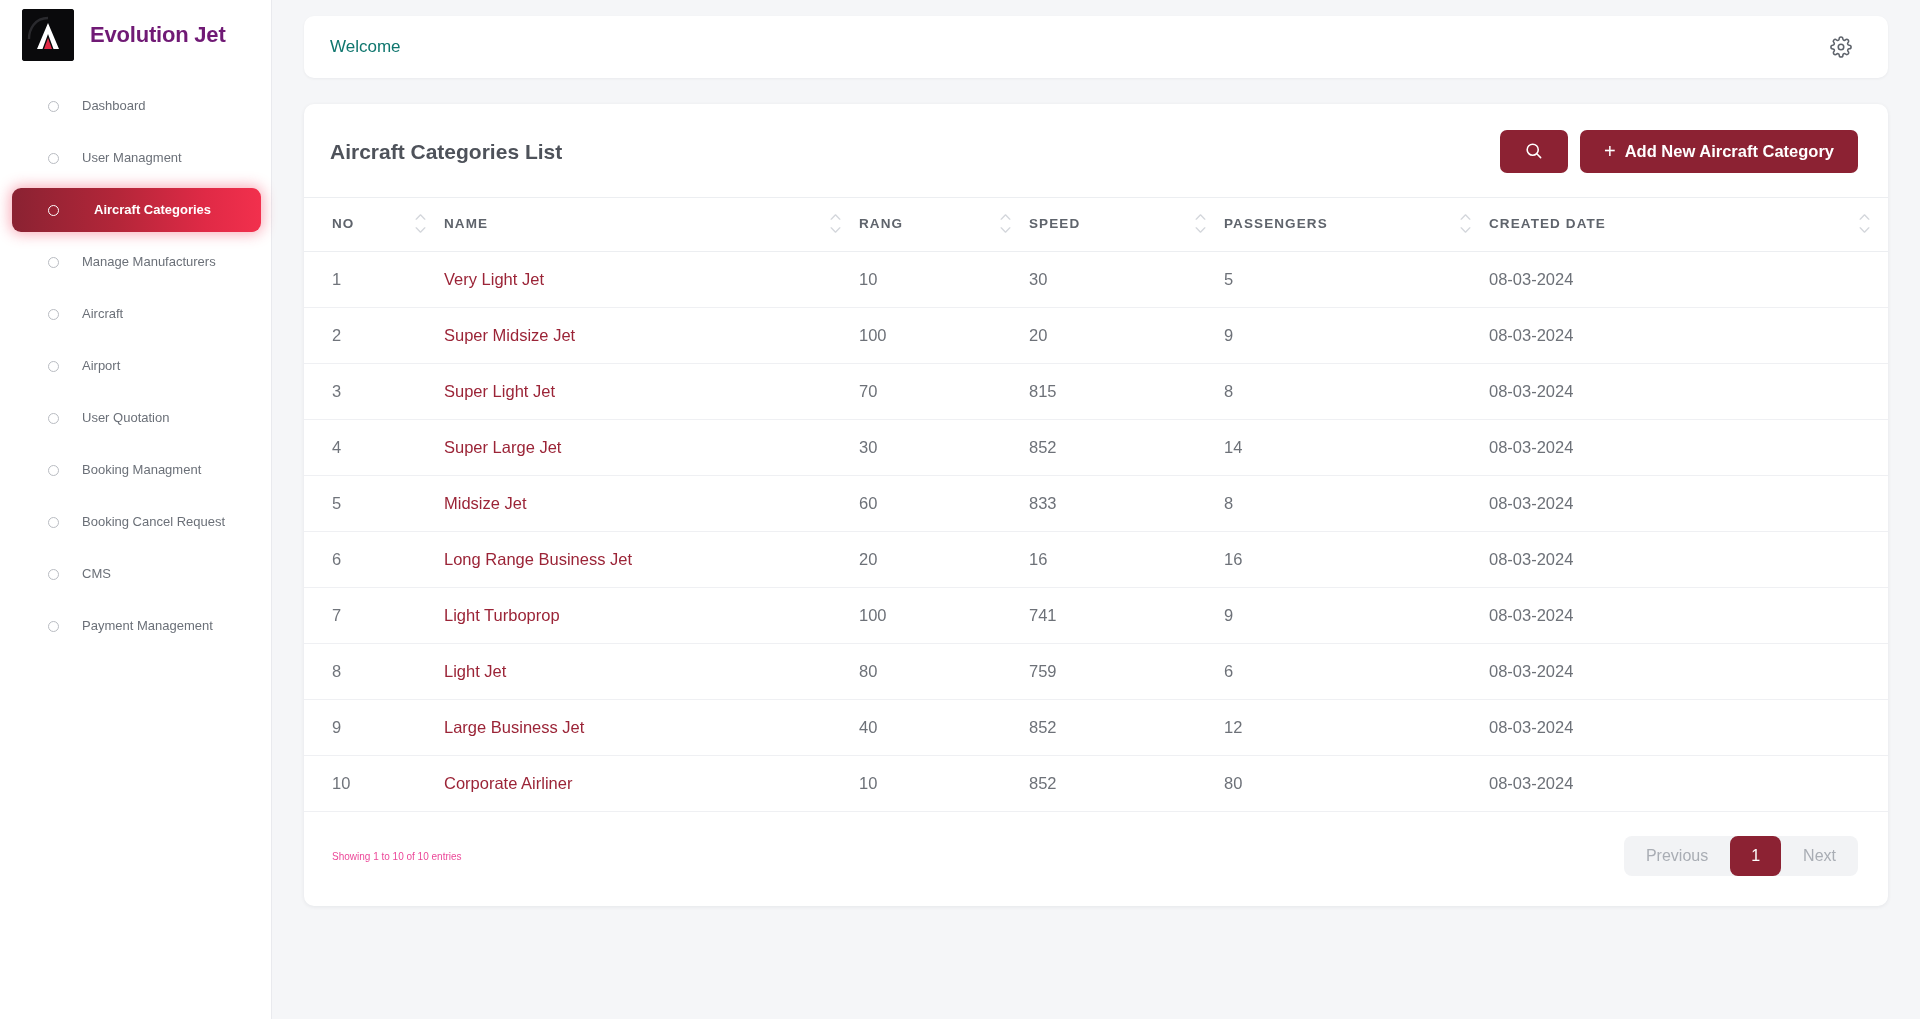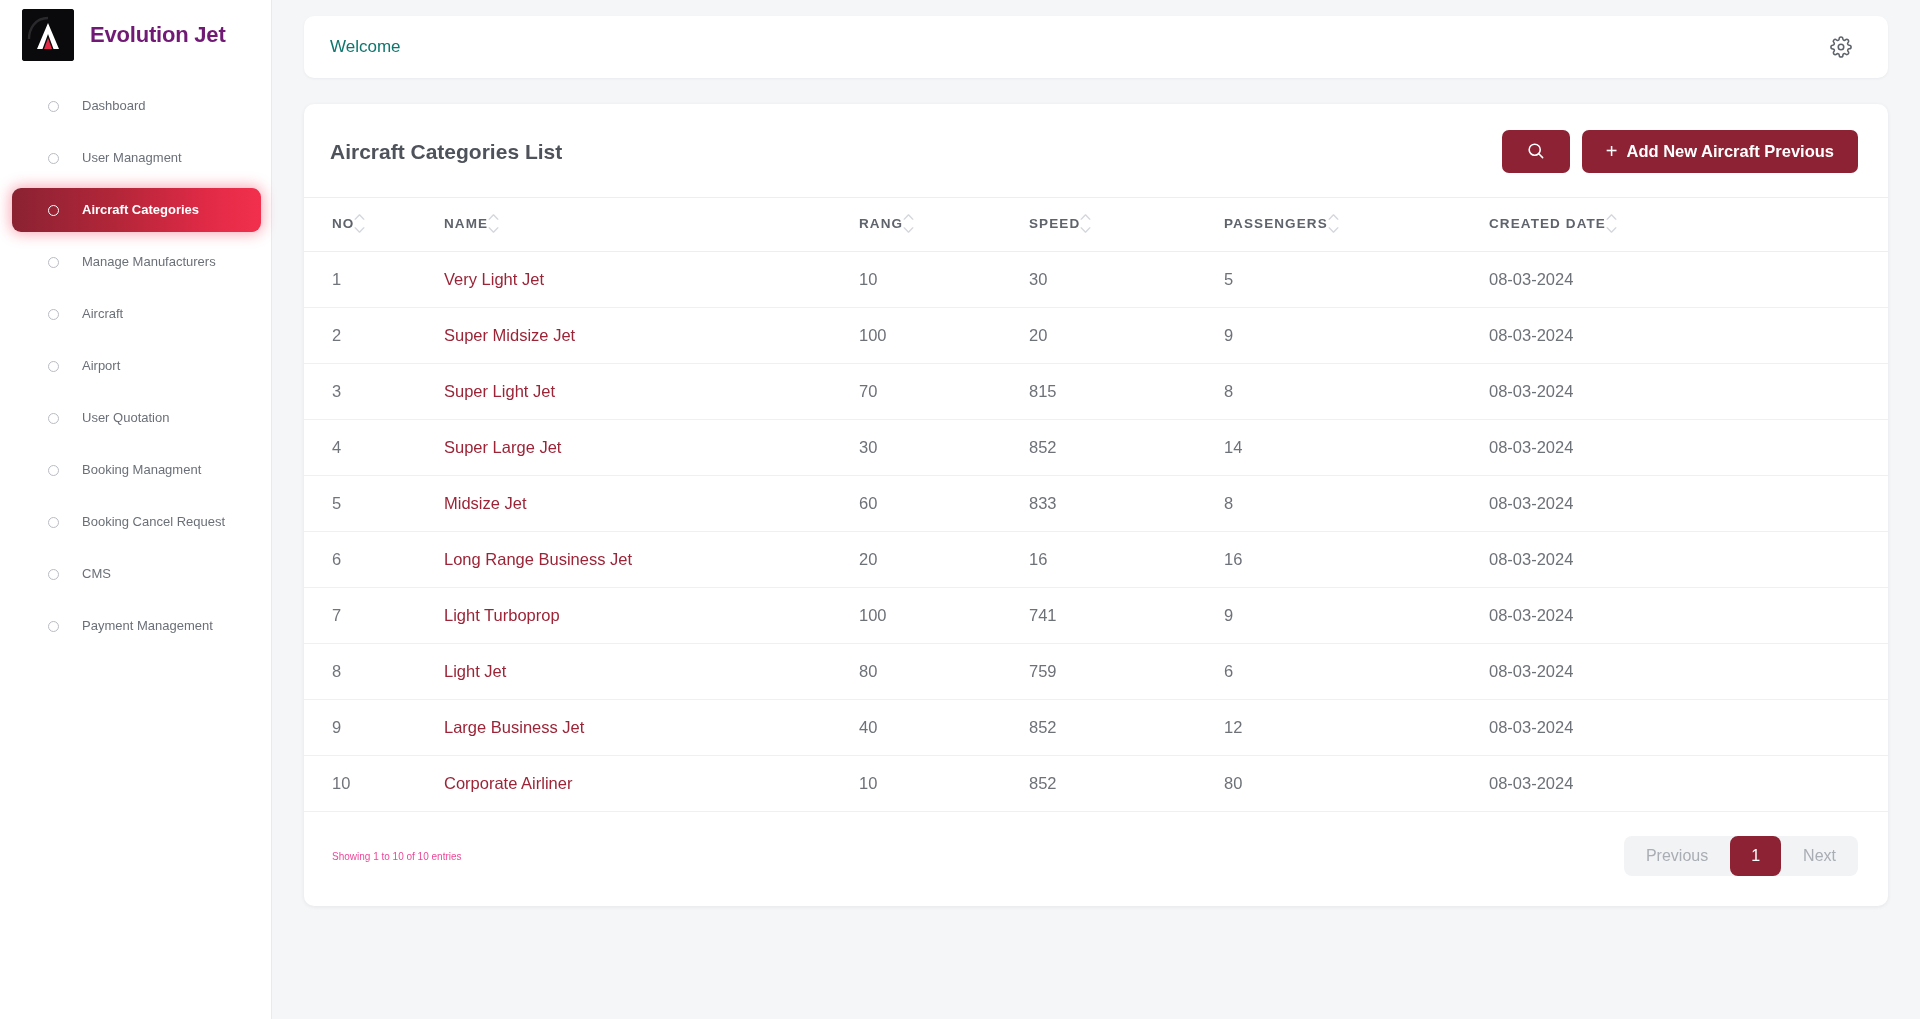--- a/index.html
+++ b/index.html
@@ -91,21 +91,21 @@
   }
   .nav-item .nav-label { padding-left: 32px; }
 
   .nav-item.active {
     background: linear-gradient(90deg, #8a2232 0%, #b32639 42%, #e02a46 78%, #f2304d 100%);
     color: #ffffff;
     box-shadow: 0 0 14px 2px rgba(240,48,77,0.40);
     font-weight: bold;
     margin-left: 12px;
     margin-right: 10px;
-    padding-left: 38px;
+    padding-left: 50px;
   }
   .nav-item.active .bullet {
     border-color: #ffffff;
     left: 36px;
   }
 
   
   .main {
     flex: 1;
     min-width: 0;
@@ -216,21 +216,21 @@
     padding: 16px 0 18px 0;
     border-bottom: 1px solid #eceef1;
     border-top: 1px solid #eceef1;
     position: relative;
     vertical-align: middle;
   }
 
   th .th-inner {
     display: flex;
     align-items: center;
-    justify-content: flex-start;
+    justify-content: space-between;
     padding-right: 18px;
   }
 
   .sort-arrows {
     display: flex;
     flex-direction: column;
     align-items: center;
     gap: 7px;
     color: #d4d7dc;
     flex: 0 0 auto;
@@ -390,21 +390,21 @@
           <button class="btn btn-search">
             <span>
               <svg width="19" height="19" viewBox="0 0 24 24" fill="none" stroke="#ffffff" stroke-width="2" stroke-linecap="round" aria-hidden="true">
                 <circle cx="11" cy="11" r="7"></circle>
                 <line x1="16.5" y1="16.5" x2="21" y2="21"></line>
               </svg>
             </span>
           </button>
           <button class="btn btn-add">
             <span class="plus">+</span>
-            <span>Add New Aircraft Previous</span>
+            <span>Add New Aircraft Category</span>
           </button>
         </div>
       </div>
 
       <table>
         <thead>
           <tr>
             <th class="col-no">
               <div class="th-inner">
                 <span>NO</span>

